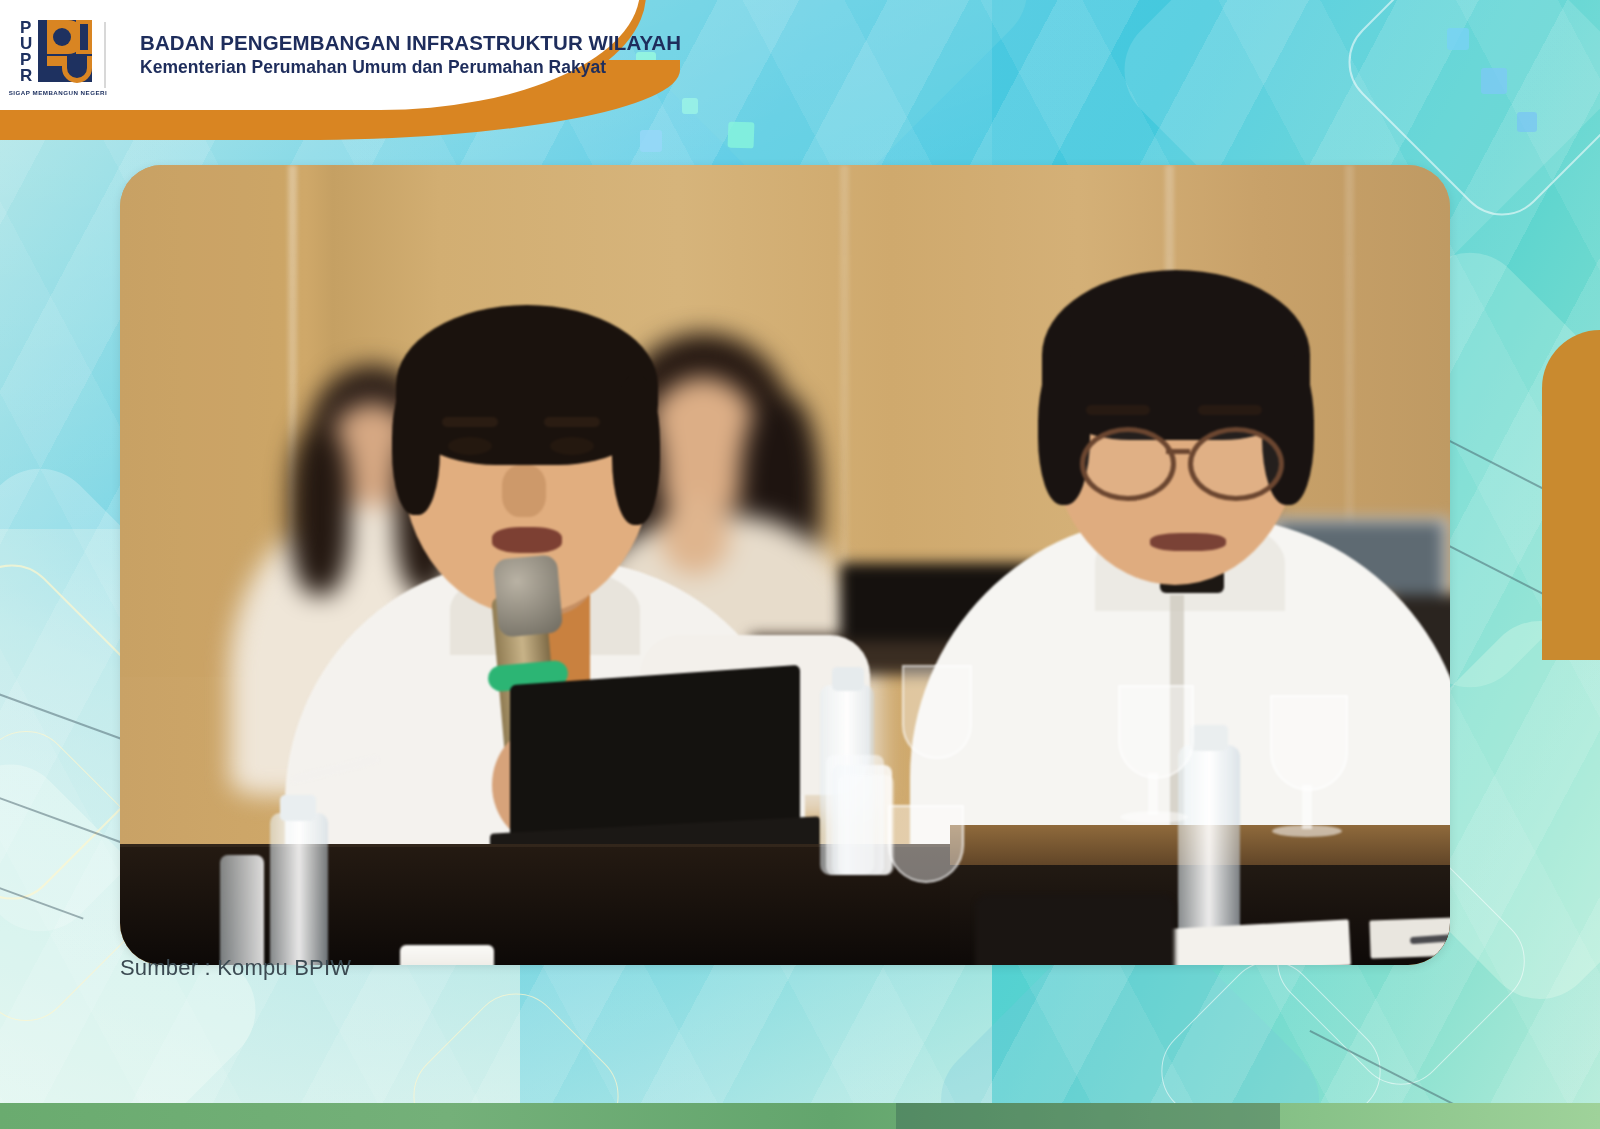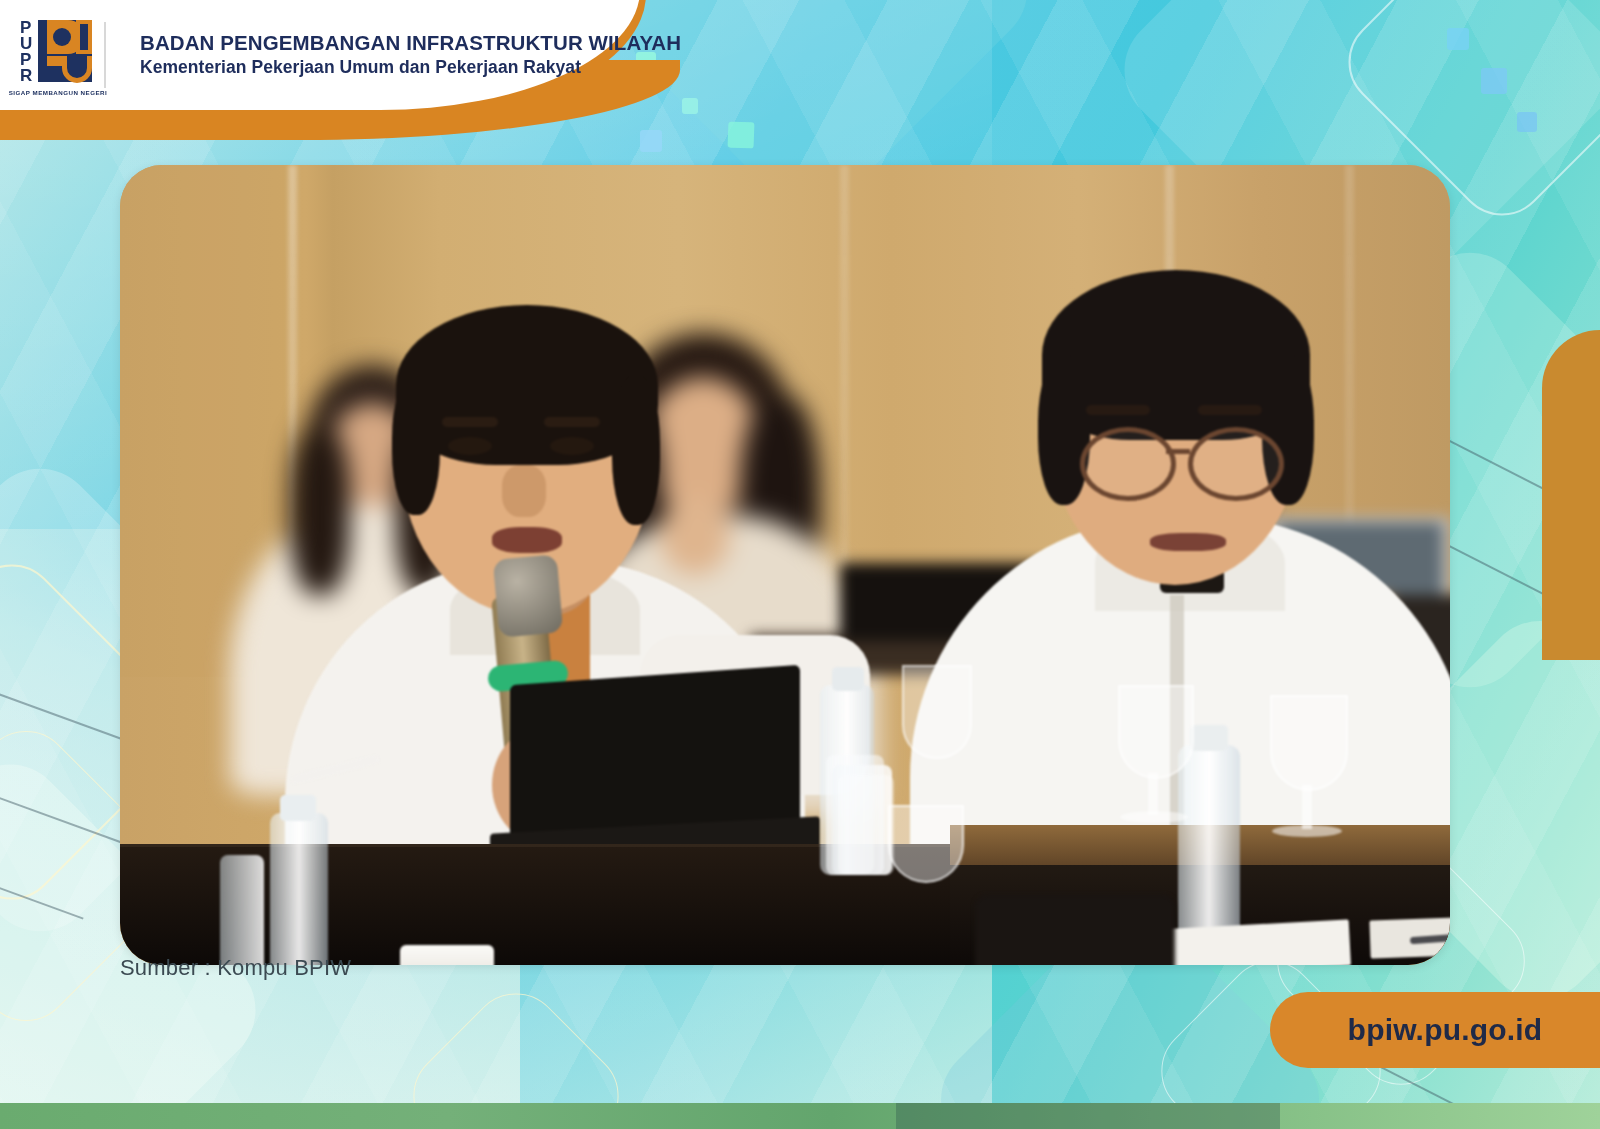--- a/index.html
+++ b/index.html
@@ -420,24 +420,21 @@
 
         <path d="M29 40 h20 v12 a10 10 0 0 0 20 0 v-12 h5 v12 a15 15 0 0 1 -30 0 v-2 h-15 z" fill="#d98522"></path>
         <rect x="58" y="4" width="16" height="34" fill="#d98522"></rect>
         <rect x="62" y="8" width="8" height="26" fill="#1e3160"></rect>
       </svg>
       <div class="logo-tag">SIGAP MEMBANGUN NEGERI</div>
     </div>
     <div class="logo-divider"></div>
     <div class="titles">
       <div class="title-main">BADAN PENGEMBANGAN INFRASTRUKTUR WILAYAH</div>
-      <div class="title-sub">Kementerian Pekerjaan Umum dan Pekerjaan Rakyat</div>
+      <div class="title-sub">Kementerian Perumahan Umum dan Perumahan Rakyat</div>
     </div>
   </div>
 
-  <div class="url-badge">
-    <span>bpiw.pu.go.id</span>
-  </div>
 
   <div class="bottom-bar"></div>
   <div class="bottom-bar-shade"></div>
 
 </div>
 
 </body></html>

